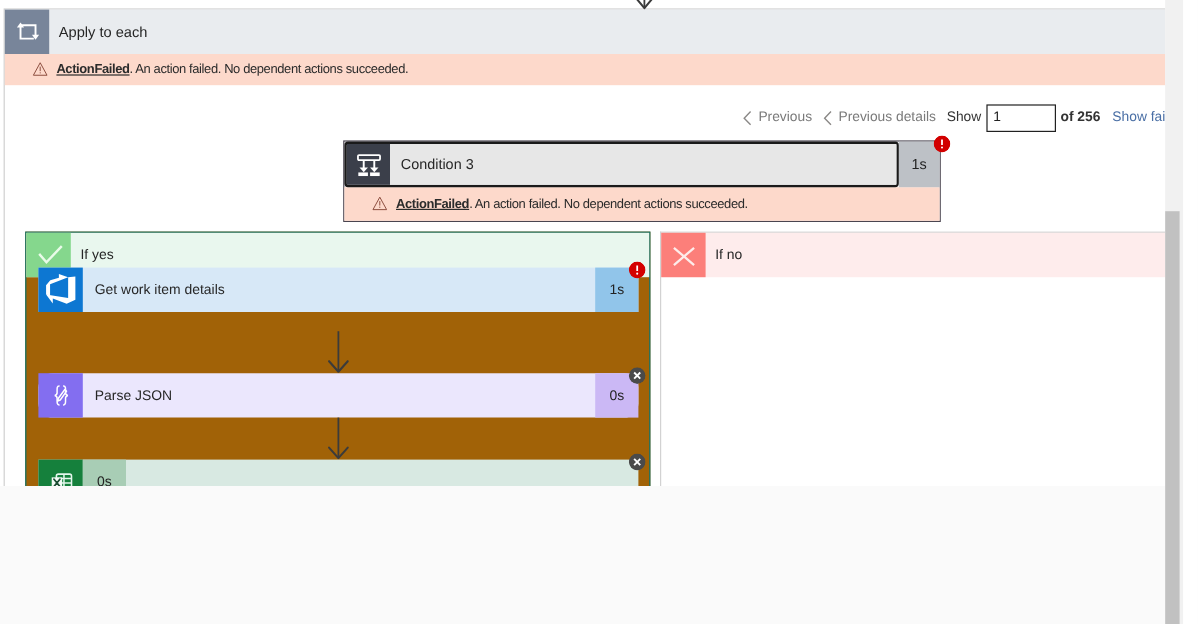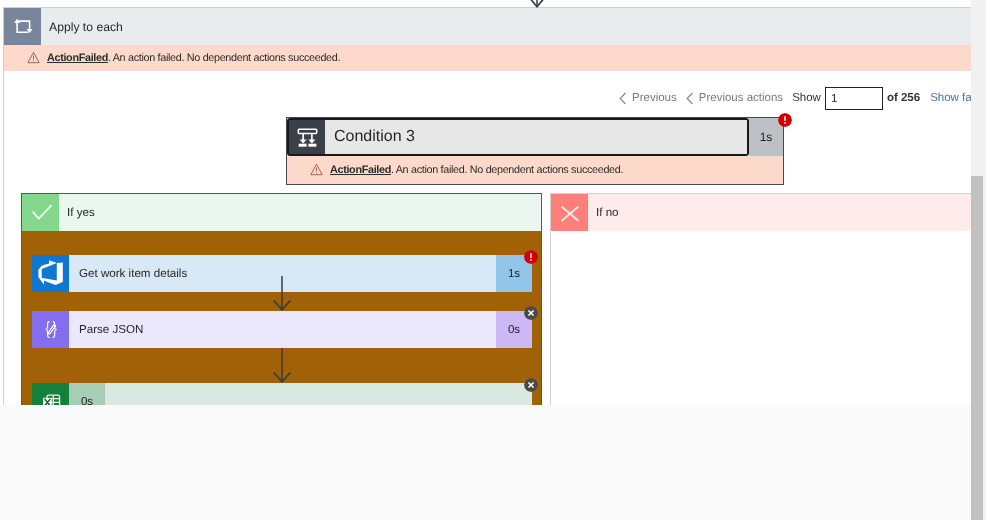--- a/index.html
+++ b/index.html
@@ -43,21 +43,21 @@
        color:#222;padding:0 5px;}
   .pg-of{color:#333;margin:0 10px 0 4px;font-weight:bold;}
   .pg-next{color:#4a6fa5;}
 
   
   .cond-wrap{position:absolute;left:282px;top:109px;width:496px;height:66px;
        border:1.5px solid #4a4550;box-sizing:content-box;background:#fff;}
   .cond-inner{position:absolute;left:0px;top:0px;width:462px;height:38px;
        box-sizing:border-box;border:2px solid #1a1a1a;border-radius:3px;display:flex;align-items:stretch;background:#fff;z-index:2;}
   .cond-icon{width:36px;flex:0 0 36px;background:#3b3f4a;display:flex;align-items:center;justify-content:center;}
-  .cond-title{flex:1;background:#e7e7e7;display:flex;align-items:center;padding-left:9px;font-size:16px;color:#262626;}
+  .cond-title{flex:1;background:#e7e7e7;display:flex;align-items:center;padding-left:9px;font-size:12px;color:#262626;}
   .cond-dur{position:absolute;left:462px;top:0;width:34px;height:38px;background:#bdc1c6;
        display:flex;align-items:center;justify-content:center;font-size:12px;color:#222;z-index:1;}
   .cond-errbar{position:absolute;left:0;top:38px;width:496px;height:28px;}
   .badge{position:absolute;width:14px;height:14px;border-radius:50%;z-index:5;}
 
   
   .branch-yes{position:absolute;left:17px;top:185px;width:521px;height:271px;
        border:1px solid #0f766e;box-sizing:border-box;background:#a16207;}
   .branch-no{position:absolute;left:546px;top:185px;width:521px;height:290px;
        border:1px solid #d2d2d2;border-bottom:none;box-sizing:border-box;background:#fff;}
@@ -112,21 +112,21 @@
       <div class="pg-item">
         <svg class="chev" viewBox="0 0 9 14">
           <path d="M7.3 0.8 L1.3 7 L7.3 13.2" stroke="#8a8886" stroke-width="1.3" fill="none"></path>
         </svg>
         <span>Previous</span>
       </div>
       <div class="pg-item">
         <svg class="chev" viewBox="0 0 9 14">
           <path d="M7.3 0.8 L1.3 7 L7.3 13.2" stroke="#8a8886" stroke-width="1.3" fill="none"></path>
         </svg>
-        <span>Previous actions</span>
+        <span>Previous details</span>
       </div>
       <span class="pg-show">Show</span>
       <input class="pg-input" value="1" style="">
       <span class="pg-of">of 256</span>
       <span class="pg-next">Show faile</span>
     </div>
 
     <div class="cond-wrap">
       <div class="cond-dur">1s</div>
       <div class="cond-inner">
@@ -160,21 +160,21 @@
     <div class="branch-yes">
       <div class="br-hdr br-hdr-yes">
         <div class="icon-sq br-ico-yes">
           <svg width="24" height="24" viewBox="0 0 24 24">
             <path d="M4.3 11.3 L9.7 17.6 L21.8 4.8" stroke="#e9fbe9" stroke-width="2.0" fill="none" stroke-linecap="square" stroke-linejoin="miter"></path>
           </svg>
         </div>
         <div class="br-label">If yes</div>
       </div>
 
-      <div class="act" style="left:10px;top:61px;width:500px;background:#d7e8f7;">
+      <div class="act" style="left:10px;top:29px;width:500px;background:#d7e8f7;">
         <div class="icon-sq" style="background:#0d77d2;">
           <svg width="28" height="28" viewBox="0 0 32 32">
             <path d="M29.5 2.8 L29.5 25.0 L21.2 28.6 L8.0 23.6 L8.0 28.4 L1.6 19.8 L22.6 23.3 L22.6 3.4 Z" fill="#ffffff"></path>
             <path d="M22.6 3.4 L13.8 0.4 L13.8 3.9 L5.6 6.4 L1.6 11.0 L1.6 19.8 L5.4 21.2 L5.4 10.2 Z" fill="#ffffff"></path>
           </svg>
         </div>
         <div class="act-title">Get work item details</div>
         <div class="act-dur" style="background:#91c5ea;">1s</div>
         <svg class="badge" style="left:492px;top:-5px;" viewBox="0 0 17 17">
           <circle cx="8.5" cy="8.5" r="8.5" fill="#d40000"></circle>

